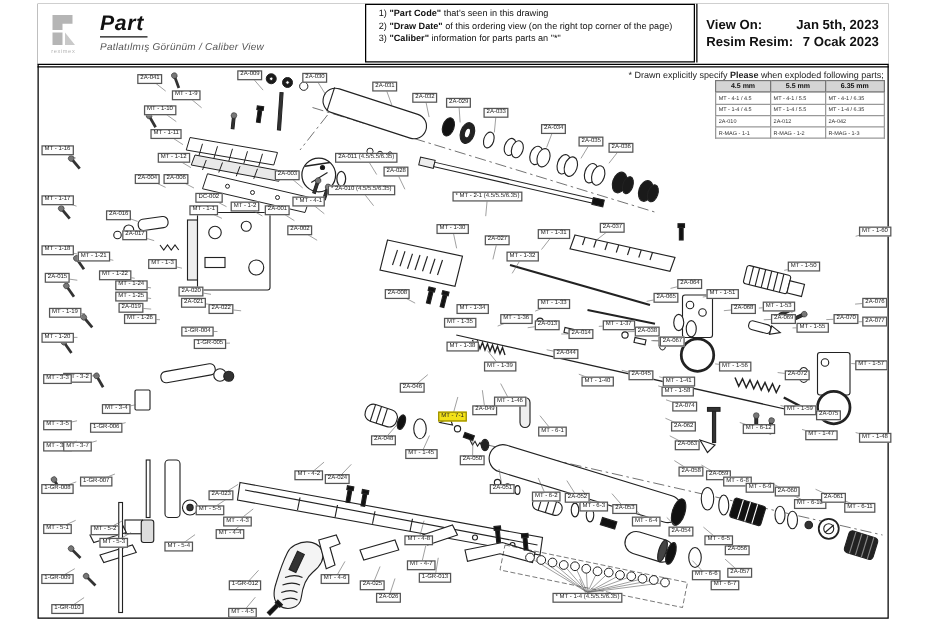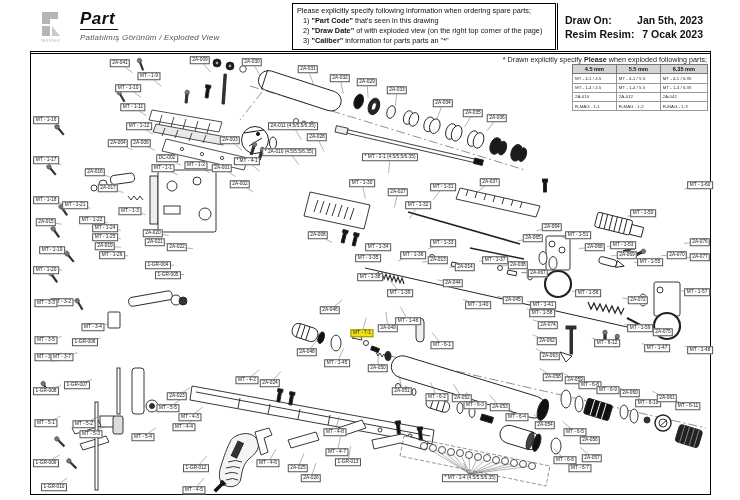--- a/index.html
+++ b/index.html
@@ -687,36 +687,35 @@
 <div class="hdr">
   <div class="logo-wrap">
     <svg class="logo-glyph" width="28" height="28" viewBox="0 0 28 28">
       <path d="M2,2 h16 v7 h-8 v5 h-8 Z" fill="#b5b5b5"></path>
       <path d="M2,16 h8 v10 h-8 Z" fill="#b5b5b5"></path>
       <path d="M12,16 l8,10 h-8 Z" fill="#c9c9c9"></path>
     </svg>
     <div class="brand">reximex</div>
     <div class="logo-text">
       <div class="logo-title">Part</div>
-      <div class="logo-sub">Patlatılmış Görünüm / Exploded View</div>
+      <div class="logo-sub">Patlatılmış Görünüm / Caliber View</div>
     </div>
   </div>
 
   <div class="instr">
-    <div>Please explicitly specify following information when ordering spare parts;</div>
     <ul>
       <li><span>1)</span> <b>"Part Code"</b><span> that's seen in this drawing</span></li>
-      <li><span>2)</span> <b>"Draw Date"</b><span> of with exploded view (on the right top corner of the page)</span></li>
+      <li><span>2)</span> <b>"Draw Date"</b><span> of this ordering view (on the right top corner of the page)</span></li>
       <li><span>3)</span> <b>"Caliber"</b><span> information for parts parts an "*"</span></li>
     </ul>
   </div>
 
   <div class="drawn">
     <div class="row">
-        <span>Draw On:</span>
+        <span>View On:</span>
         <span>Jan 5th, 2023</span>
       </div>
     <div class="row">
         <span>Resim Resim:</span>
         <span>7 Ocak 2023</span>
       </div>
   </div>
 </div>
 
 <div class="note">

